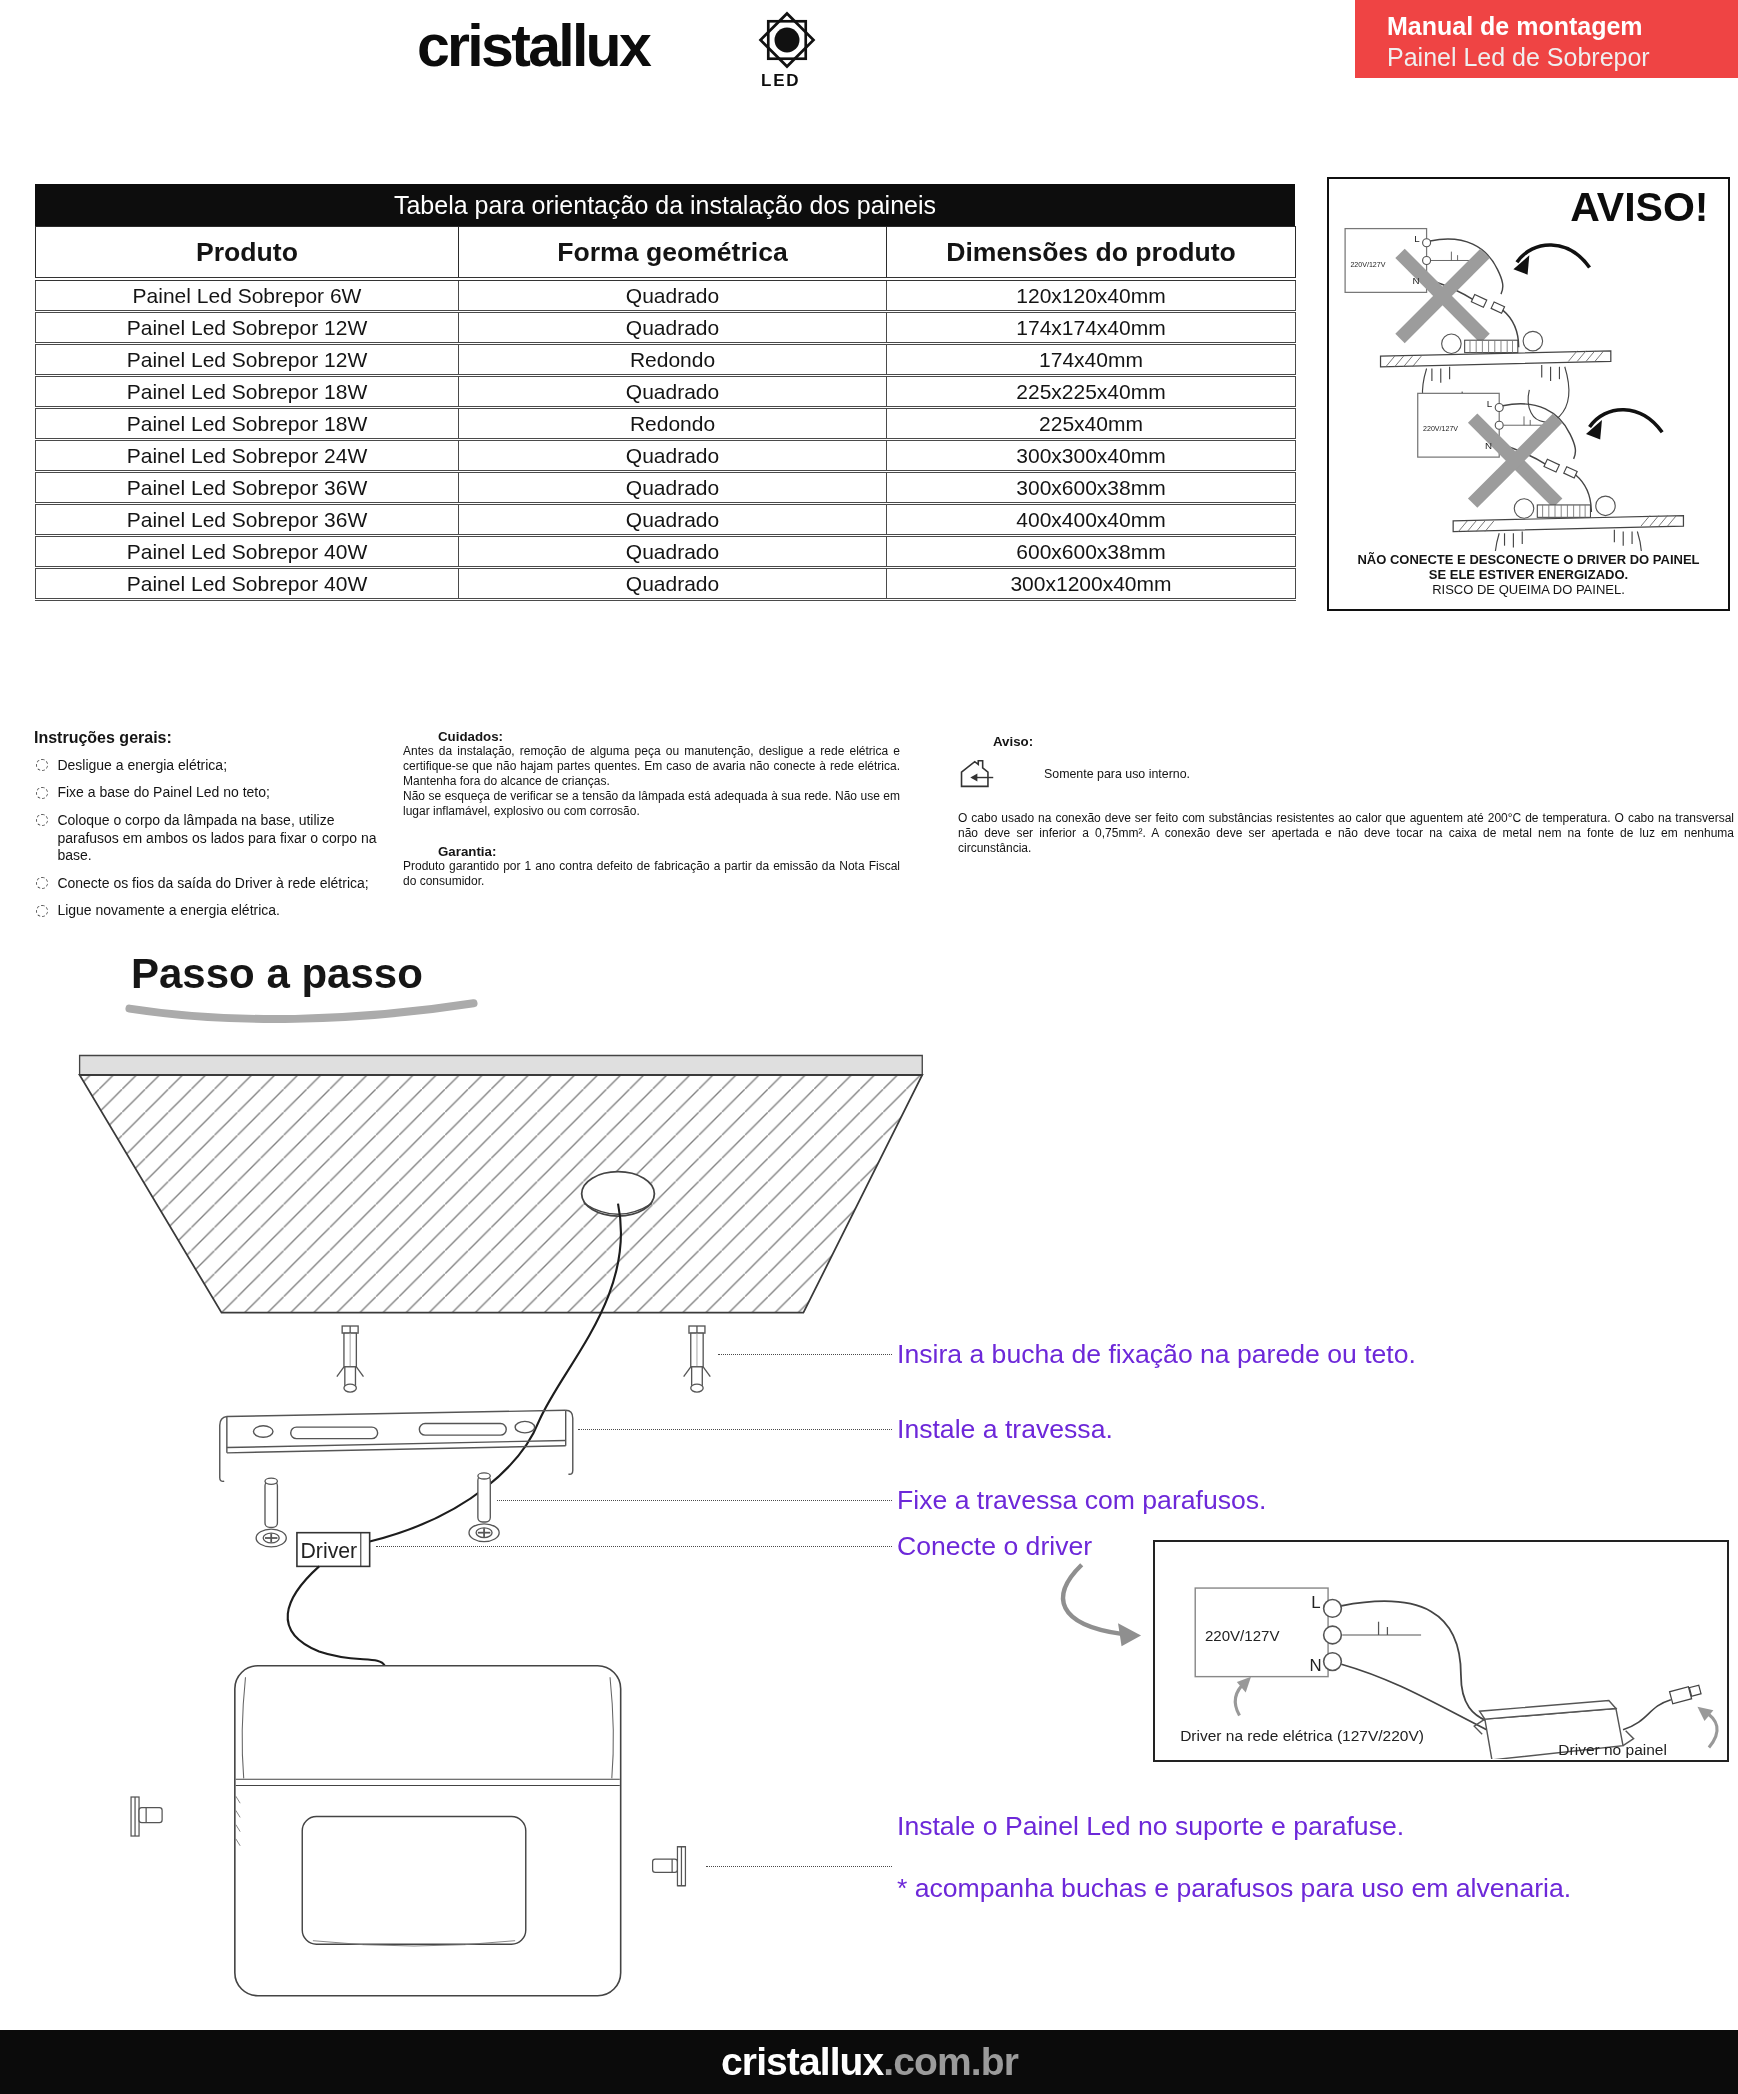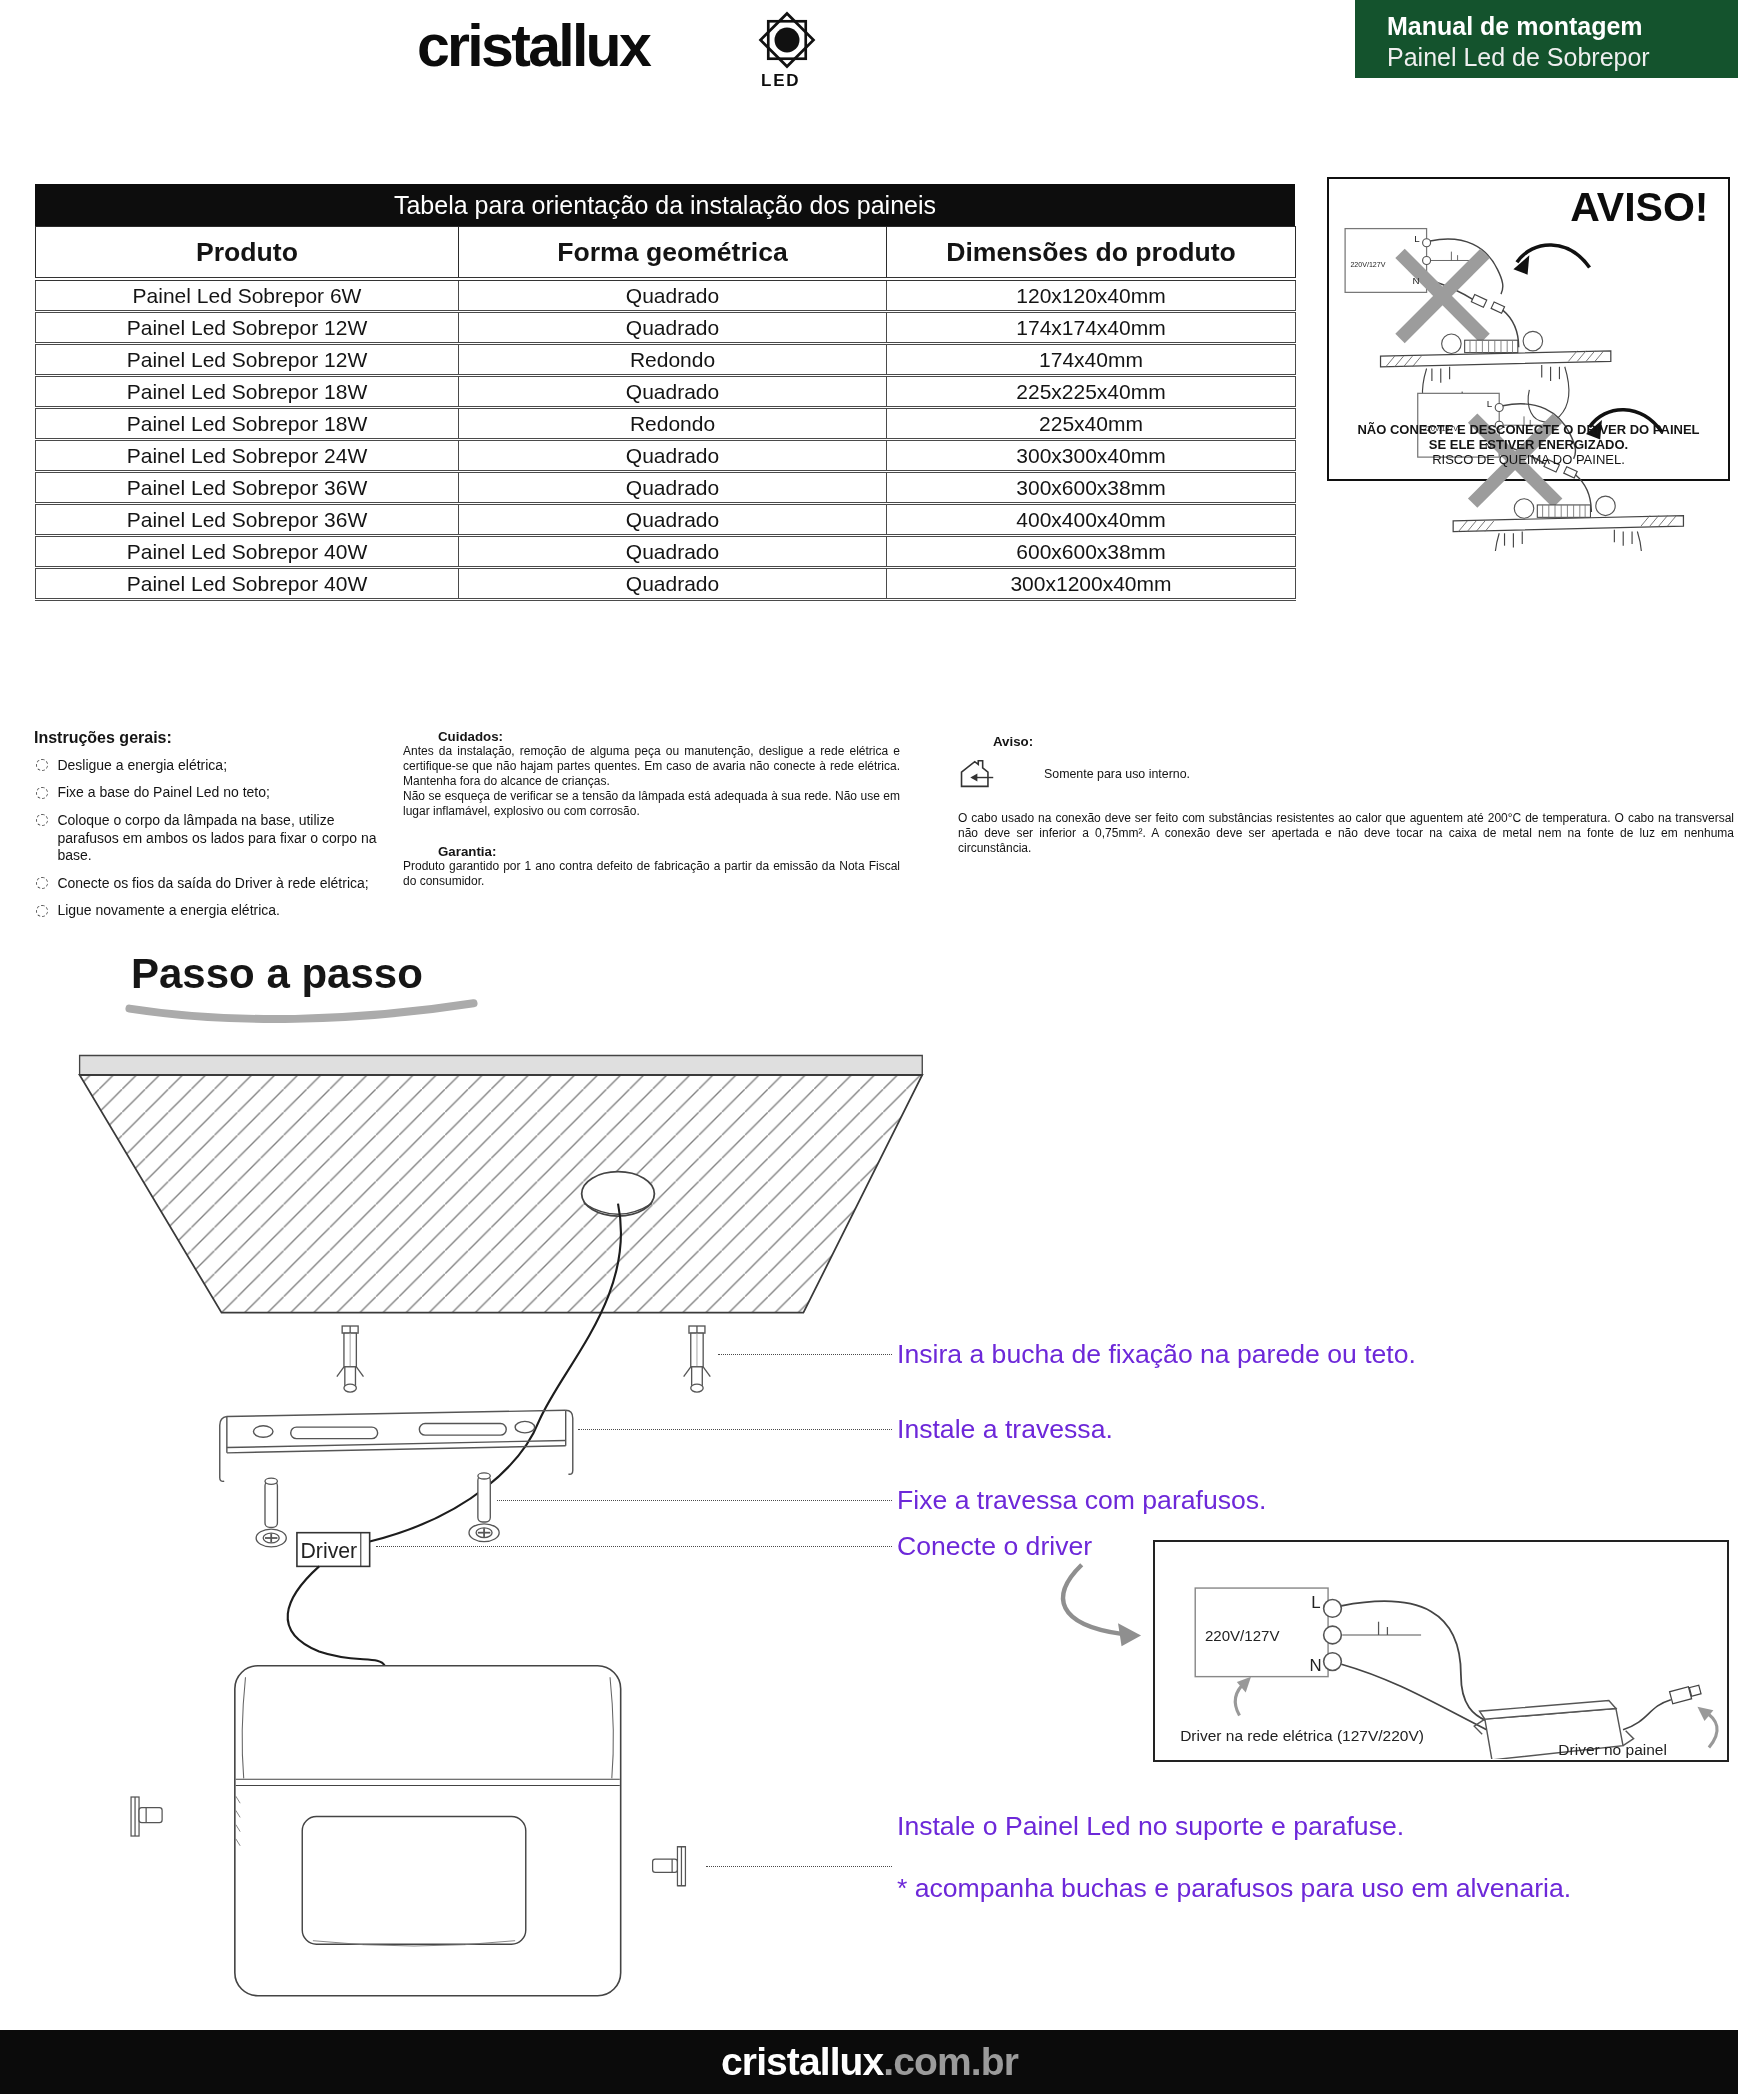--- a/index.html
+++ b/index.html
@@ -3,21 +3,21 @@
 <meta charset="utf-8">
 <style>
   html,body{margin:0;padding:0;background:#ffffff;}
   .page{position:relative;width:1739px;height:2094px;background:#fff;
         font-family:"Liberation Sans",sans-serif;color:#141414;overflow:hidden;}
   .abs{position:absolute;}
 
   
   .logo-text{font-size:59px;font-weight:bold;letter-spacing:-2.7px;color:#0c0c0c;}
   .logo-led{font-size:17px;font-weight:bold;letter-spacing:1.8px;color:#0c0c0c;}
-  .badge{background:#14532d;color:#fff;padding:10.6px 0 0 32px;box-sizing:border-box;}
+  .badge{background:#ef4444;color:#fff;padding:10.6px 0 0 32px;box-sizing:border-box;}
   .badge .t1{font-size:25px;font-weight:bold;line-height:30px;}
   .badge .t2{font-size:25px;font-weight:normal;color:#efefef;line-height:32px;}
 
   
   .tbl-title{background:#0d0d0d;color:#fff;font-size:25px;font-weight:normal;
              height:42px;display:flex;align-items:center;justify-content:center;}
   table.spec{border-collapse:collapse;width:1260px;table-layout:fixed;}
   table.spec th{font-size:26.6px;font-weight:bold;height:48px;border:1.8px solid #2b2b2b;
                 border-bottom:4.4px double #333;}
   table.spec td{font-size:21px;height:29px;text-align:center;border-left:1.8px solid #4a4a4a;
@@ -140,21 +140,21 @@
           </tr>
         <tr>
             <td>Painel Led Sobrepor 40W</td>
             <td>Quadrado</td>
             <td>300x1200x40mm</td>
           </tr>
       </tbody>
     </table>
   </div>
 
-  <div class="abs aviso-box" style="left:1327px;top:177px;width:403px;height:304px;">
+  <div class="abs aviso-box" style="left:1327px;top:177px;width:403px;height:434px;">
     <div class="abs aviso-title" style="right:19.5px;top:5.3px;">AVISO!</div>
 
     <svg class="abs" style="left:0;top:0;" width="398" height="372" viewBox="0 0 449 420">
       <defs>
         <g id="noconn">
           <rect x="0" y="14" width="92" height="72" fill="#fff" stroke="#777" stroke-width="1.4"></rect>
           <circle cx="92" cy="30" r="4.5" fill="#fff" stroke="#555" stroke-width="1.3"></circle>
           <circle cx="92" cy="50" r="4.5" fill="#fff" stroke="#555" stroke-width="1.3"></circle>
           <circle cx="92" cy="70" r="4.5" fill="#fff" stroke="#555" stroke-width="1.3"></circle>
           <line x1="97" y1="50" x2="150" y2="50" stroke="#555" stroke-width="1"></line>

